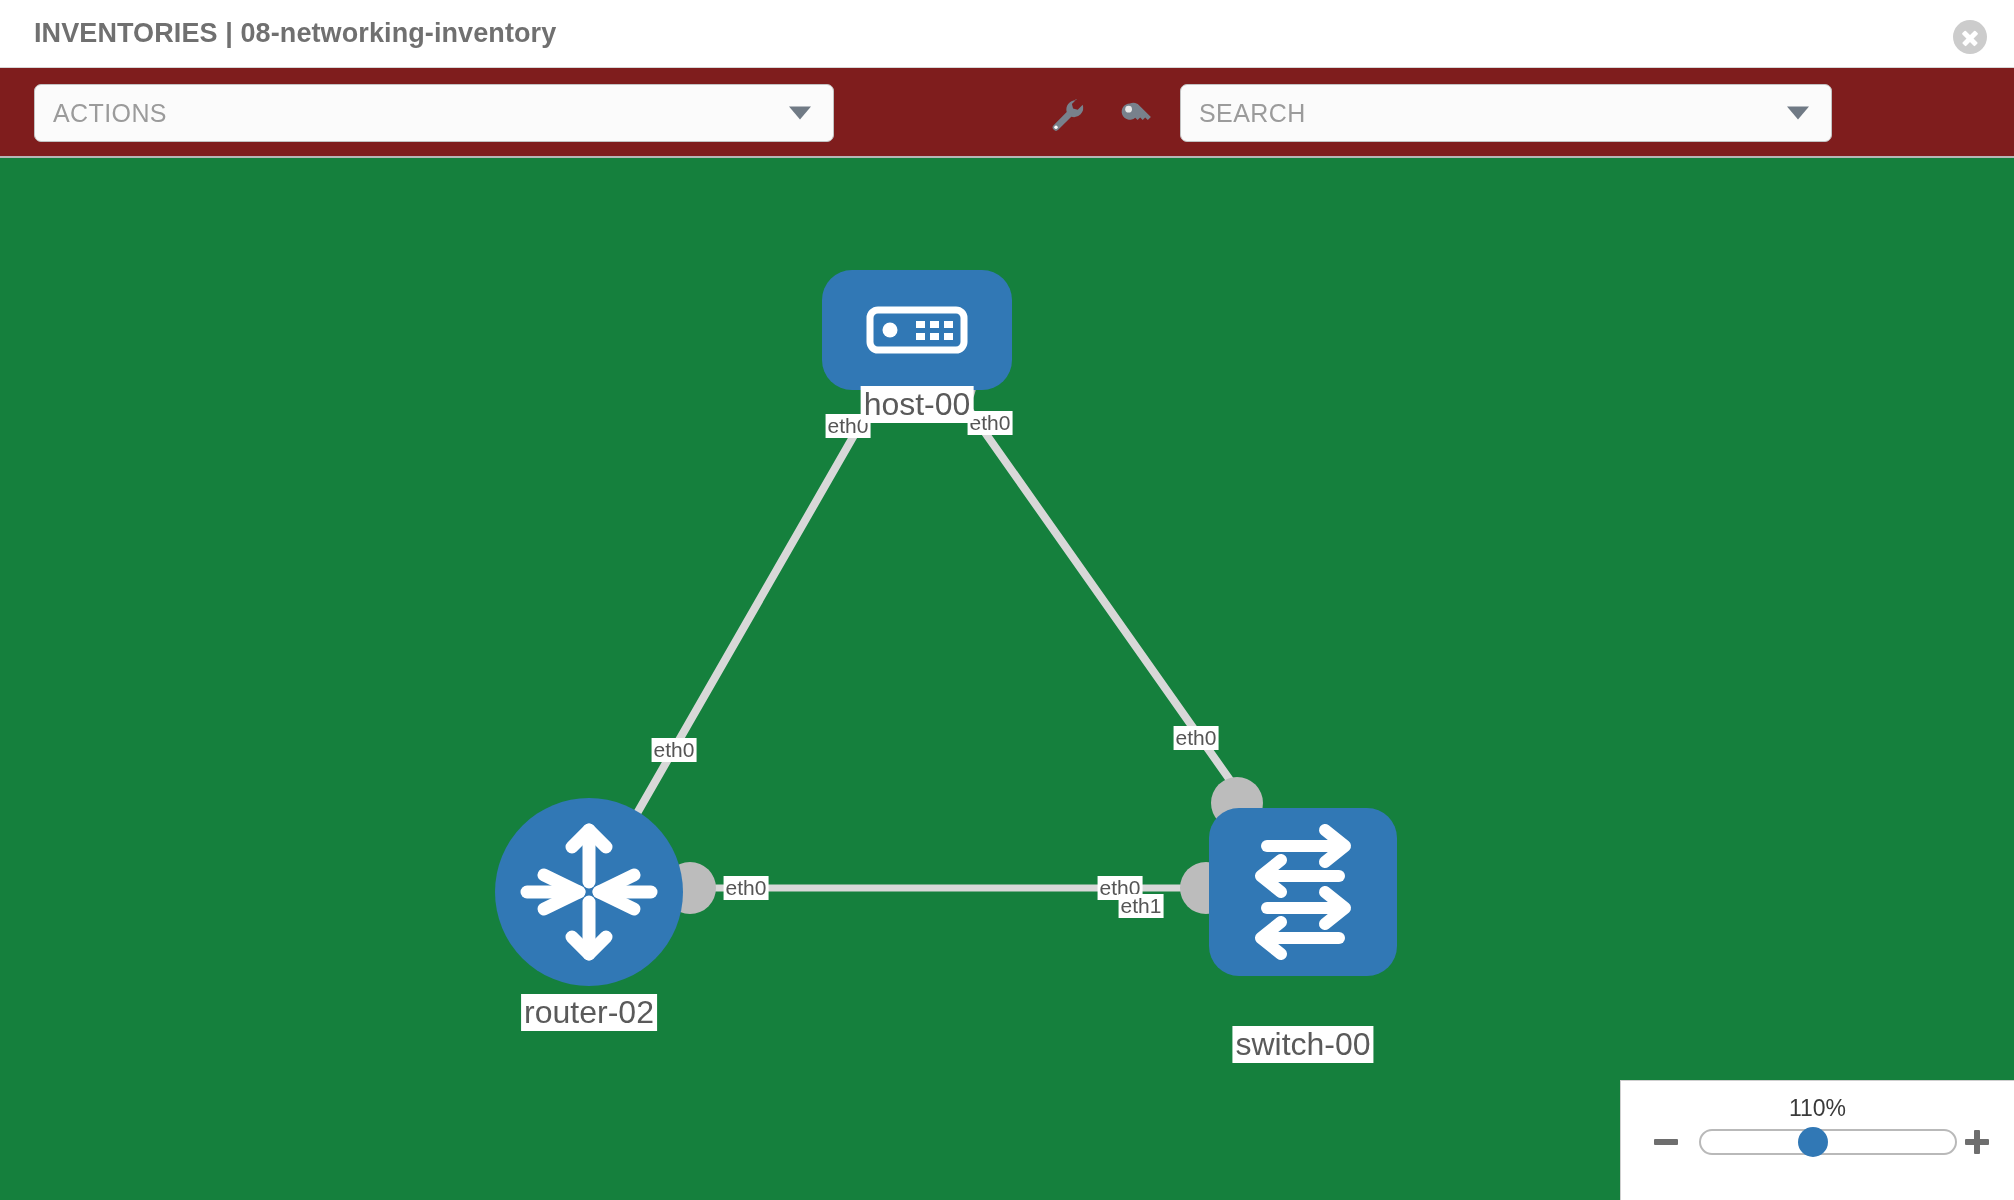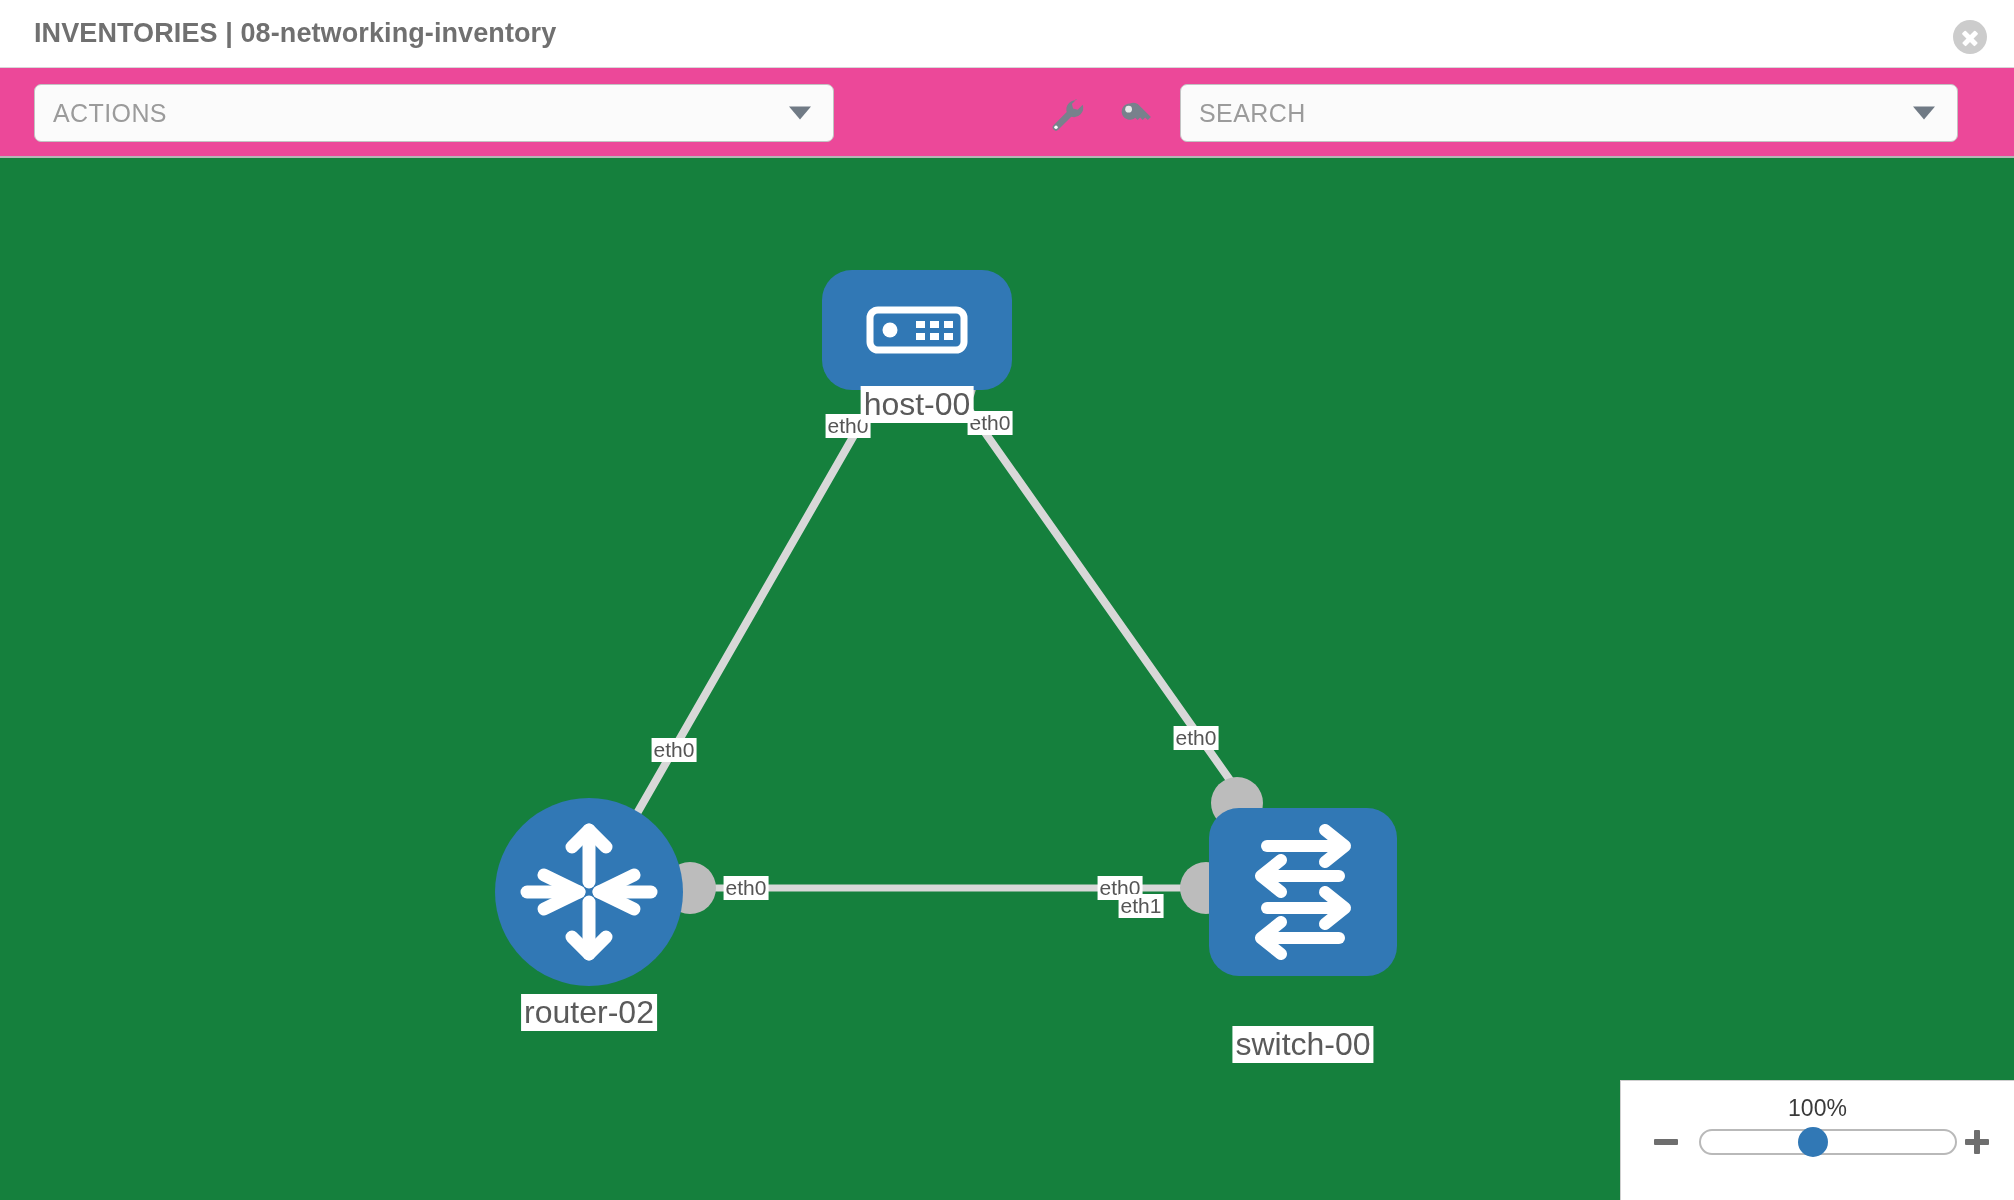--- a/index.html
+++ b/index.html
@@ -62,21 +62,21 @@
   }
   .close-btn::before { transform: rotate(45deg); }
   .close-btn::after  { transform: rotate(-45deg); }
 
   
   .toolbar {
     position: absolute;
     left: 0; top: 68px;
     width: 2014px;
     height: 90px;
-    background: #ec4899;
+    background: #7f1d1d;
     border-bottom: 2px solid #b6b6b6;
     box-sizing: border-box;
   }
 
   .select-box {
     position: absolute;
     background: #fbfbfb;
     border: 1px solid #c2c2c2;
     border-radius: 7px;
     box-sizing: border-box;
@@ -105,21 +105,21 @@
 
   #actions-select {
     left: 34px;
     top: 16px;
     width: 800px;
     height: 58px;
   }
   #search-select {
     left: 1180px;
     top: 16px;
-    width: 778px;
+    width: 652px;
     height: 58px;
   }
 
   .tool-icon {
     position: absolute;
     top: 28px;
     width: 38px;
     height: 38px;
     cursor: pointer;
   }
@@ -340,21 +340,21 @@
     <div class="iface-label" style="left:1120px; top:718px;">eth0</div>
     <div class="iface-label" style="left:1141px; top:736px;">eth1</div>
 
     <div class="node-label" style="left:917px; top:228px;">host-00</div>
     <div class="node-label" style="left:589px; top:836px;">router-02</div>
     <div class="node-label" style="left:1303px; top:868px;">switch-00</div>
 
   </div>
 
   <div class="zoom-panel">
-    <div class="zoom-value">100%</div>
+    <div class="zoom-value">110%</div>
     <div class="zoom-minus"></div>
     <div class="zoom-track">
       <div class="zoom-thumb" style="left: 44%;"></div>
     </div>
     <div class="zoom-plus"></div>
   </div>
 
 </div>
 
 </body></html>

